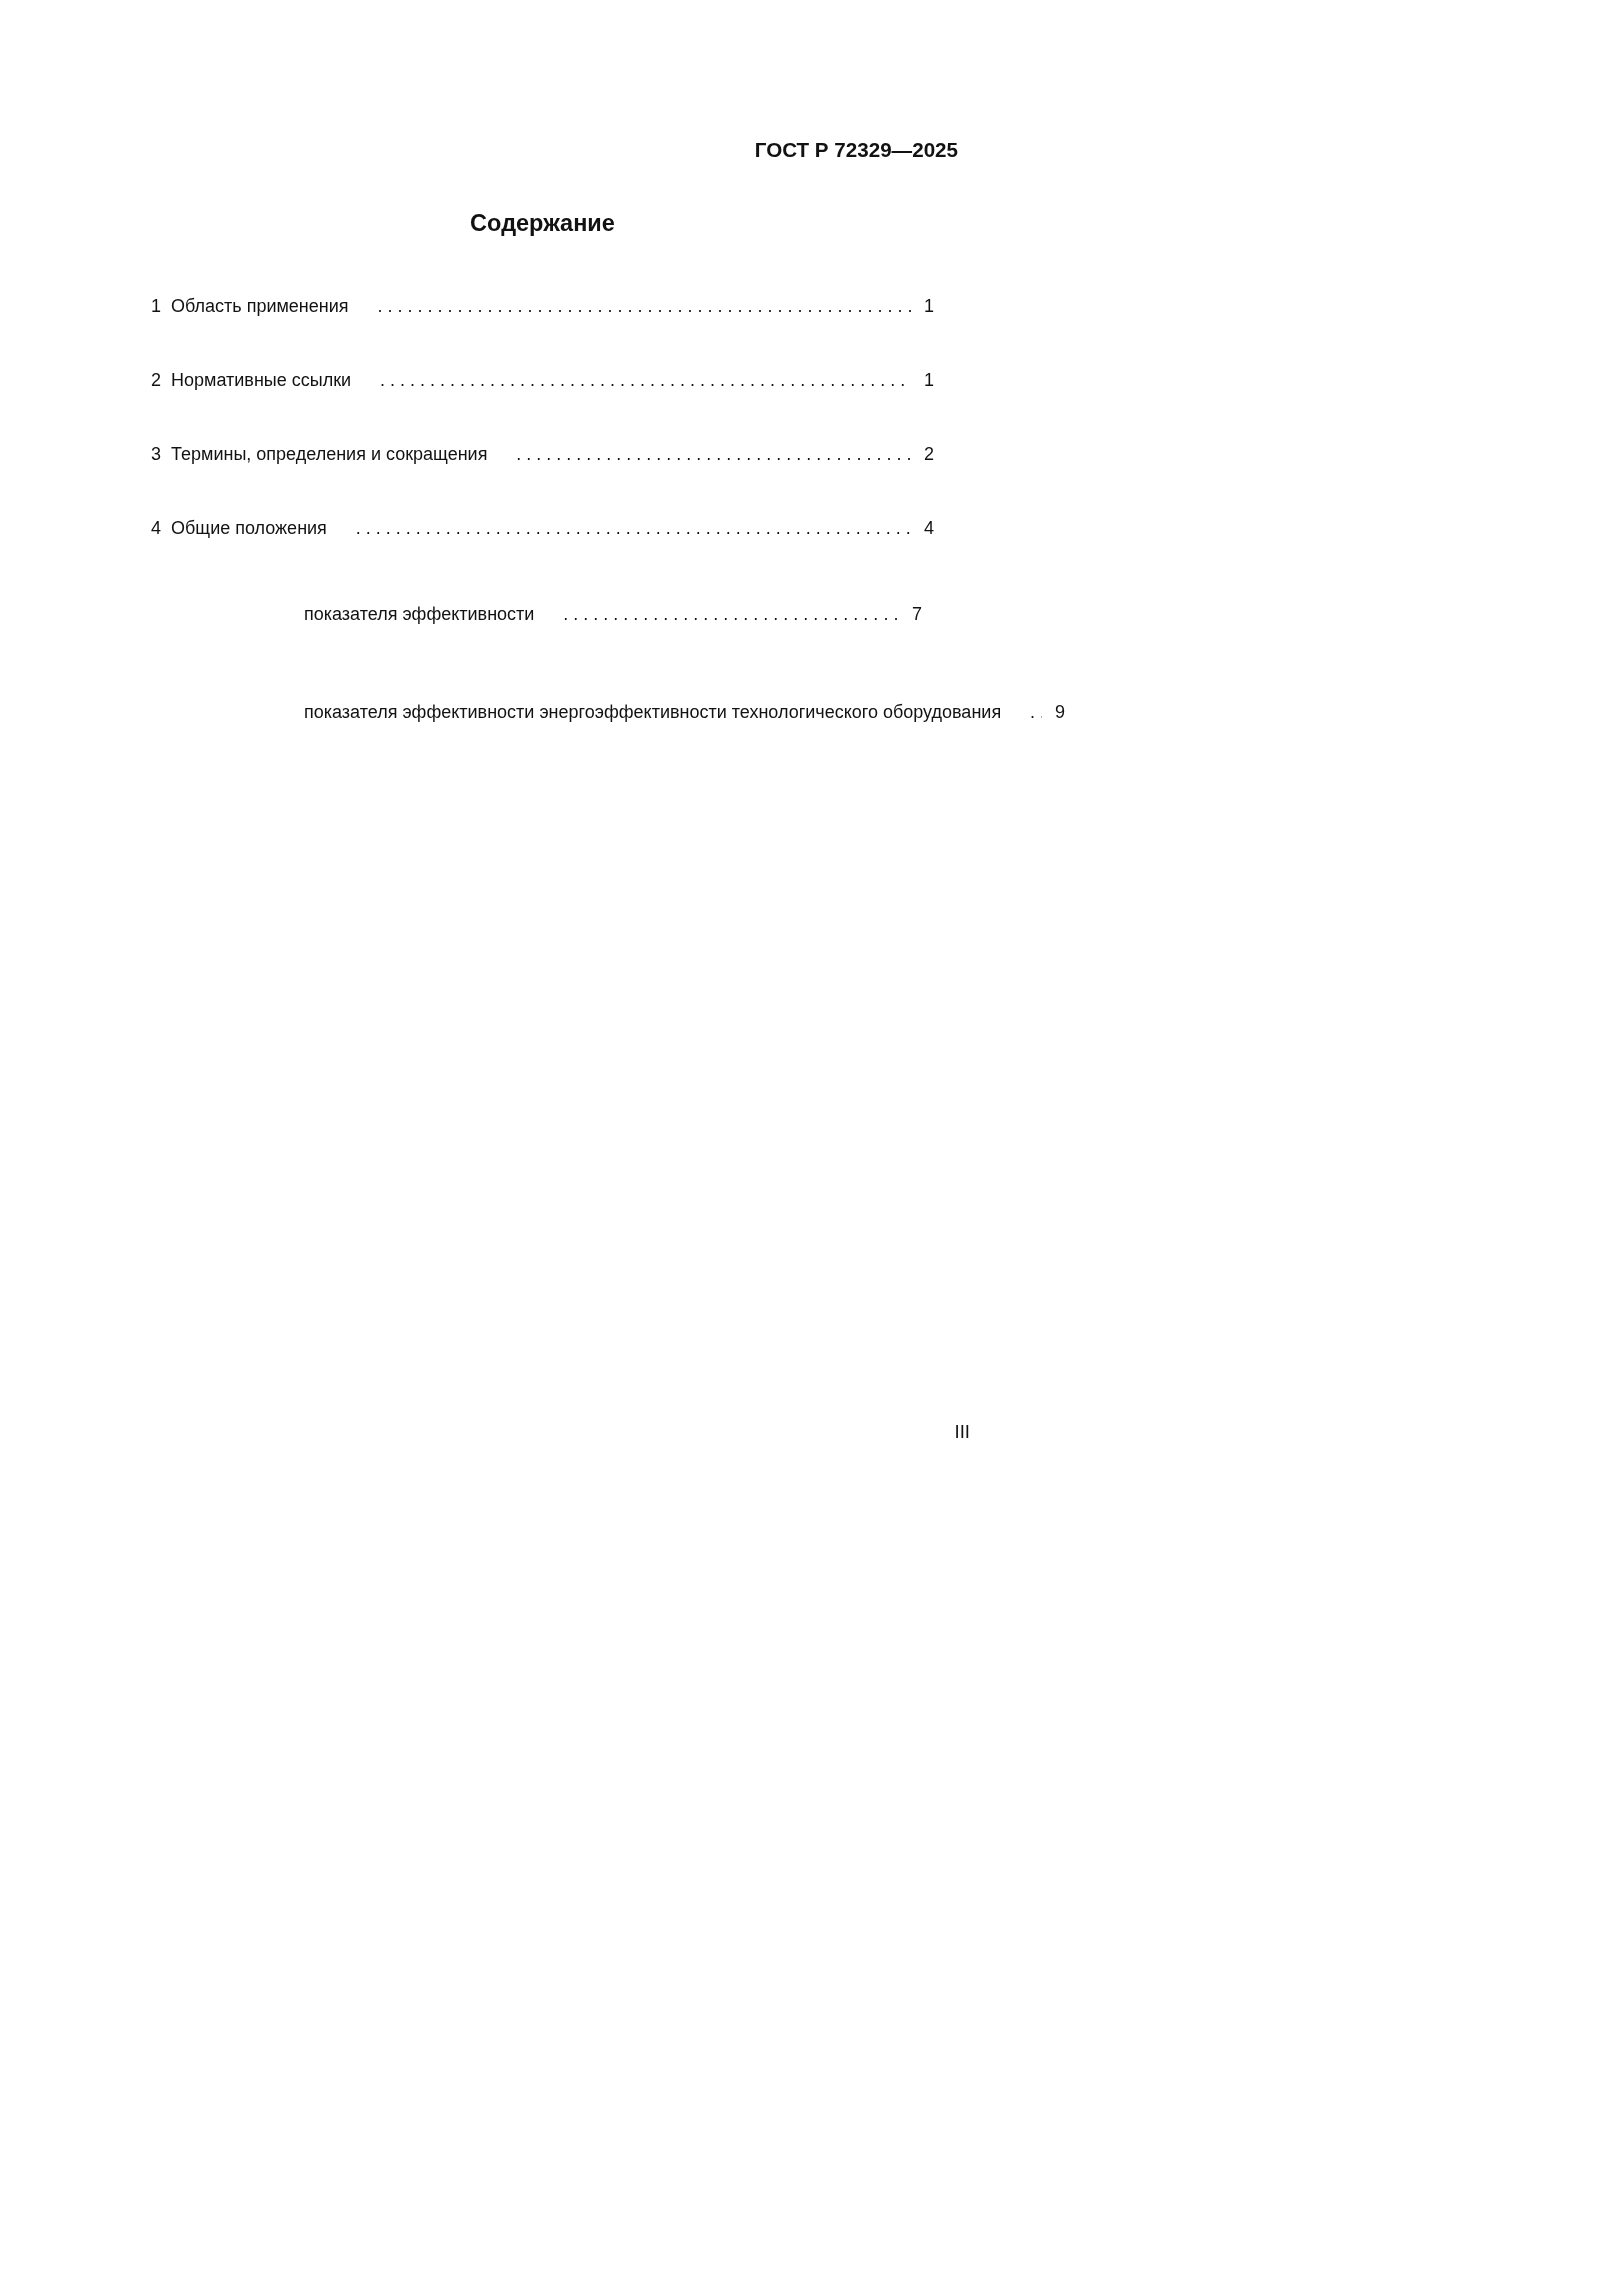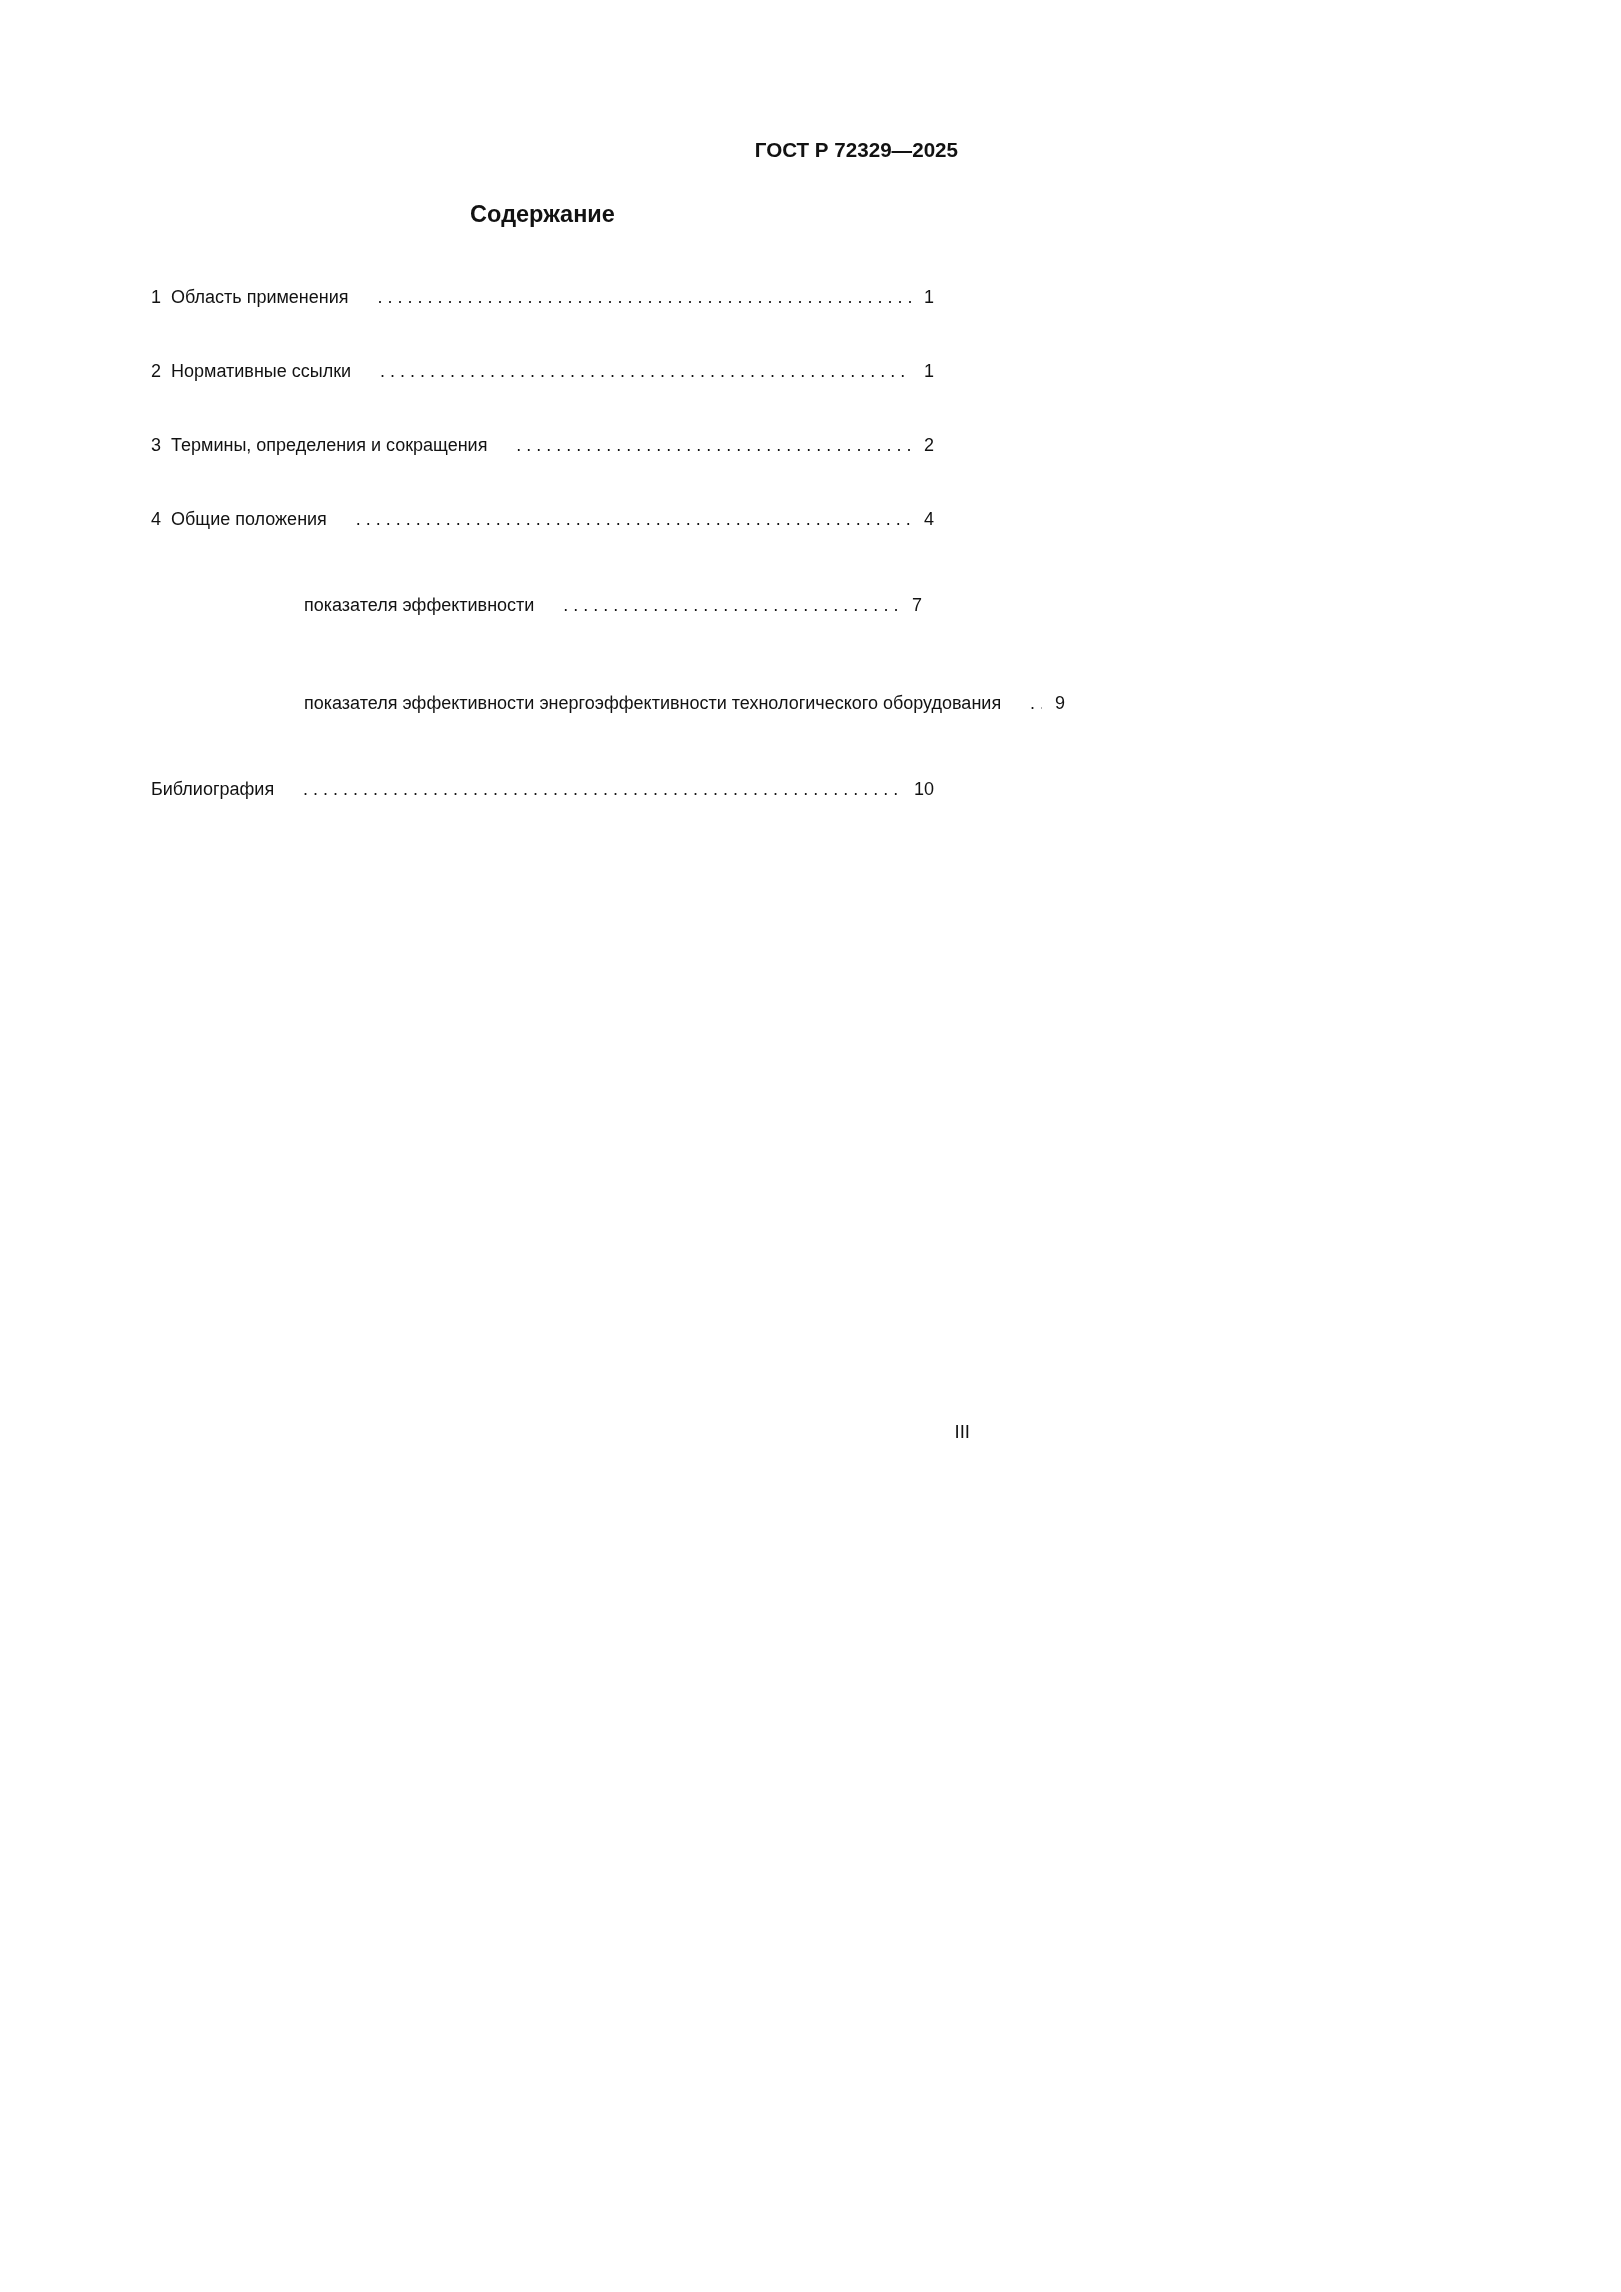--- a/index.html
+++ b/index.html
@@ -21,21 +21,21 @@
   }
   .doc-code {
     padding-top: 102px;
     text-align: right;
     font-weight: bold;
     font-size: 20.6px;
     line-height: 23.5px;
     white-space: pre;
   }
   .contents-title {
-    margin-top: 15px;
+    margin-top: 24px;
     text-align: center;
     font-weight: bold;
     font-size: 23.5px;
     line-height: 27.4px;
   }
   .toc {
     margin-top: 8px;
     font-size: 18px;
   }
   .toc-row {
@@ -121,24 +121,19 @@
       </div>
 
       <div>
         <div class="toc-row toc-cont">
           <span class="toc-text">показателя эффективности энергоэффективности технологического оборудования</span>
           <span class="dot-leader"></span>
           <span class="toc-page">9</span>
         </div>
       </div>
 
-      <div class="toc-row">
-        <span class="toc-text">Библиография</span>
-        <span class="dot-leader"></span>
-        <span class="toc-page">10</span>
-      </div>
 
     </div>
   </div>
 
   <div class="folio">III</div>
 </div>
 
 
 </body></html>

